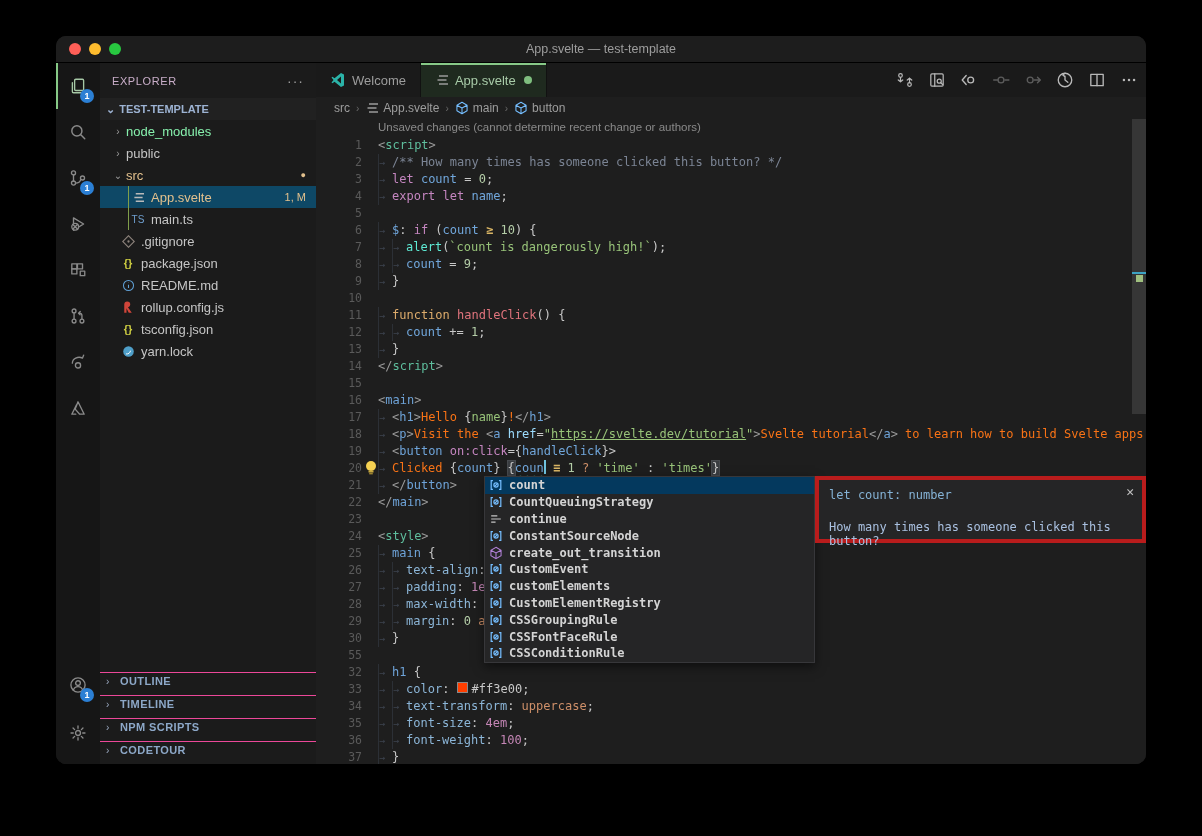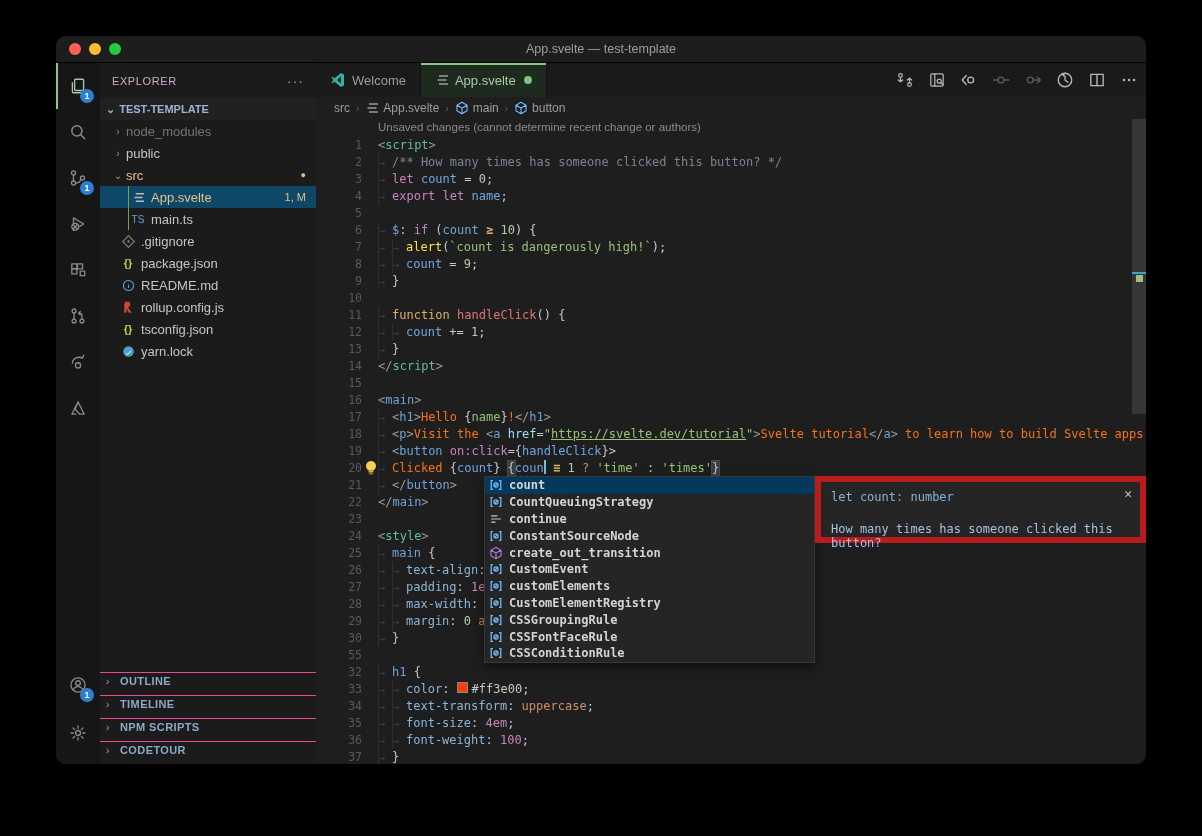--- a/index.html
+++ b/index.html
@@ -52,41 +52,41 @@
     font-family:"DejaVu Sans Mono",monospace;font-size:12px;}
   #annotation{position:absolute;left:62px;top:2px;color:#8a8a8a;font-size:11.5px;font-family:"Liberation Sans",sans-serif;}
   #lines{position:absolute;left:0;top:18px;right:14px;}
   .cl{height:17px;line-height:17px;white-space:pre;display:flex;}
   .ln{width:46px;flex:none;text-align:right;color:#5a5a5a;padding-right:16px;font-size:11.5px;}
   .ct{flex:none;white-space:pre;}
   .i{display:inline-block;width:13px;color:#3d4450;border-left:1px solid #2c3036;font-size:10px;}
   .g{color:#9a9a9a}.t{color:#6ea3d8}.t2{color:#5fbf9e}.kw{color:#c586c0}.v{color:#71a7dc}
   .n{color:#b5cea8}.s{color:#98c379}.q{color:#98c379}.c{color:#7b8494}
   .b{color:#f97316;font-weight:normal}.p{color:#c8c8c8}
-  .fnk{color:#deac6c}.fnd{color:#e0747d}.call{color:#fde047}.lig{color:#d8b464;font-weight:bold}
+  .fnk{color:#deac6c}.fnd{color:#e0747d}.call{color:#5eead4}.lig{color:#d8b464;font-weight:bold}
   .at{color:#9cdcfe}.at2{color:#c586c0}.pr{color:#8cb6d8}.cv{color:#cf9069}.cn{color:#c586b6}
   .lk{color:#98c379;text-decoration:underline}
   .bh{color:#c8c8c8;background:#3a3d41;outline:1px solid #474a4e;}
   .sq{color:#71a7dc;text-decoration:underline wavy #3f9e8f;text-underline-offset:3px;}
   .cur{display:inline-block;width:0;border-left:2px solid #6fc3df;height:14px;vertical-align:-2px;}
   .sw{display:inline-block;width:9px;height:9px;background:#ff3e00;margin-right:4px;border:1px solid #888;}
   #bulb{position:absolute;left:48px;top:341px;width:14px;height:15px;}
   
   #vscroll{position:absolute;right:0;top:0;width:14px;height:295px;background:#4a4a4a;opacity:.55;}
   #ruler-cursor{position:absolute;right:0;top:153px;width:14px;height:2px;background:#3ca2c2;}
   #ruler-mod{position:absolute;right:3px;top:156px;width:7px;height:7px;background:#9fbf7f;}
   
   #suggest{position:absolute;left:168px;top:357px;width:331px;height:187px;background:#252526;
     border:1px solid #37373a;box-sizing:border-box;box-shadow:0 4px 10px rgba(0,0,0,.5);}
   .sg{height:16.8px;display:flex;align-items:center;font-family:"DejaVu Sans Mono",monospace;
     font-size:12px;font-weight:bold;color:#d4d4d4;padding-left:3px;}
   .sg.sel{background:#04395e;}
   .sg .sgi{width:16px;height:16px;margin-right:5px;flex:none;display:inline-flex;align-items:center;justify-content:center;}
   #docs{position:absolute;left:499px;top:357px;width:331px;height:67px;background:#252526;
-    border:6px solid #b91c1c;box-sizing:border-box;}
+    border:4px solid #b91c1c;box-sizing:border-box;}
   #docs-sig{position:absolute;left:10px;top:8px;font-family:"DejaVu Sans Mono",monospace;font-size:12px;color:#85b3d6;}
   #docs-desc{position:absolute;left:10px;top:40px;font-size:12px;color:#a9c0e0;}
   #docs-close{position:absolute;right:8px;top:4px;color:#c0c0c0;font-size:13px;}
   svg{display:block;}
 </style>
 </head>
 <body>
 
 <div id="window">
   <div id="titlebar">
@@ -194,21 +194,21 @@
       <span>EXPLORER</span>
       <span id="explorer-more">···</span>
     </div>
     <div id="root-row">
       <span class="chev">⌄</span>
       <span>TEST-TEMPLATE</span>
     </div>
     <div id="tree">
         <div class="trow" style="padding-left: 10px;">
           <span class="chev">›</span>
-          <span style="color: #737373;">node_modules</span>
+          <span style="color: #86efac;">node_modules</span>
         </div>
         <div class="trow" style="padding-left: 10px;">
           <span class="chev">›</span>
           <span>public</span>
         </div>
         <div class="trow" style="padding-left: 10px;">
           <span class="chev">⌄</span>
           <span style="color: rgb(226, 192, 141);">src</span>
           <span class="fbadge" style="font-size: 9px;">●</span>
         </div>

